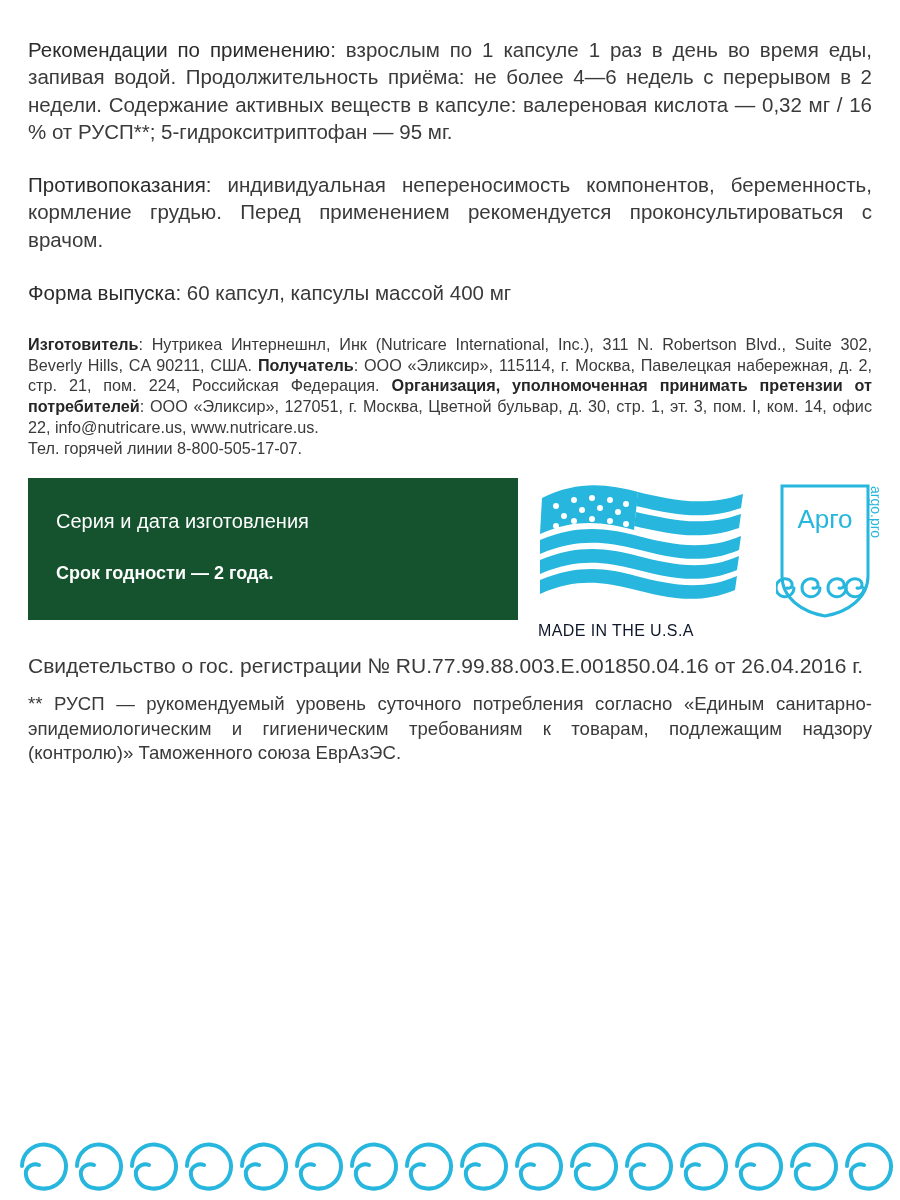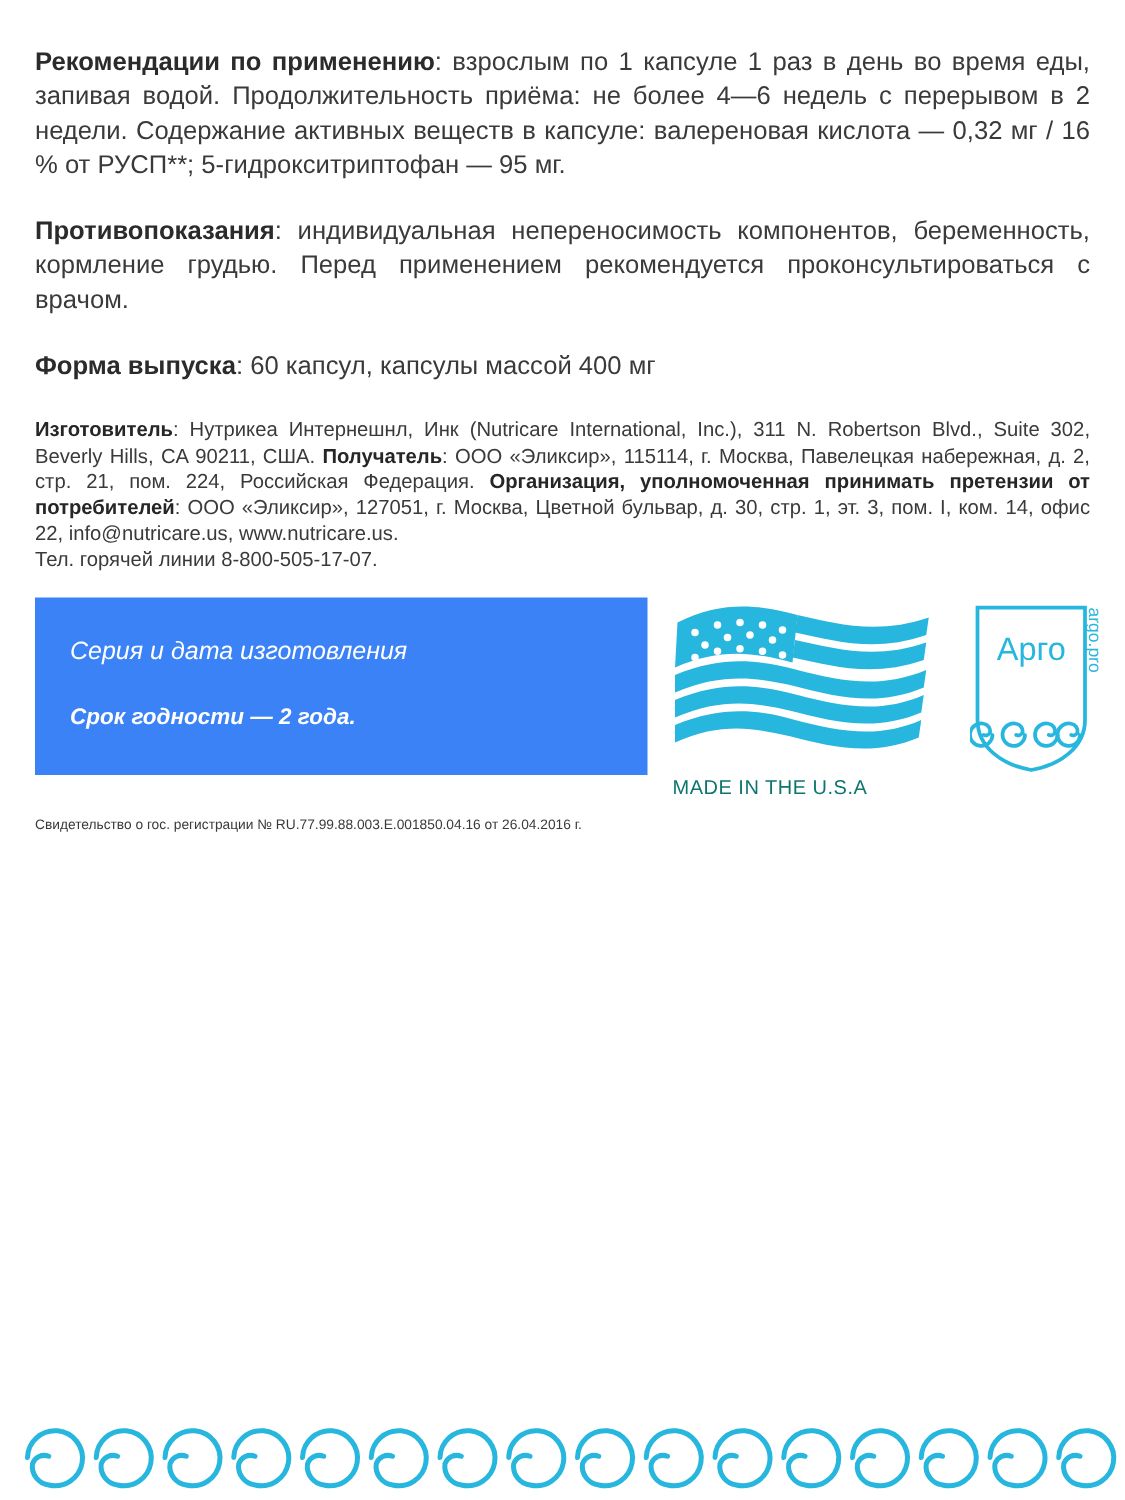--- a/index.html
+++ b/index.html
@@ -30,21 +30,21 @@
 
   
   .block {
     font-size: 20.5px;
     line-height: 1.33;
     text-align: justify;
     color: #3a3a3a;
     margin-bottom: 20px;
   }
   .block .lead {
-    font-weight: bold;
+    font-weight: normal;
     color: #2b2b2b;
   }
   .block.first { margin-bottom: 26px; }
   .block.second { margin-bottom: 26px; }
   .block.third { margin-bottom: 28px; }
   .block.fourth { margin-bottom: 26px; }
 
   
   .fineprint {
     font-size: 16.2px;
@@ -60,25 +60,24 @@
     position: relative;
     margin-top: 20px;
     height: 160px;
   }
   .banner {
     position: absolute;
     left: 0;
     top: 0;
     width: 490px;
     height: 142px;
-    background: #3b82f6;
+    background: #14532d;
     box-sizing: border-box;
     padding: 30px 0 0 28px;
     color: #ffffff;
-    font-style: italic;
   }
   .banner .line {
     font-size: 20px;
     line-height: 1.35;
   }
   .banner .strong {
     font-weight: bold;
     font-size: 18px;
     margin-top: 28px;
   }
@@ -91,21 +90,21 @@
     width: 225px;
     height: 160px;
   }
   .flag-caption {
     position: absolute;
     left: 510px;
     top: 144px;
     width: 250px;
     font-size: 16px;
     letter-spacing: .4px;
-    color: #0f766e;
+    color: #0f172a;
   }
 
   
   .argo {
     position: absolute;
     left: 748px;
     top: 2px;
     width: 98px;
     height: 140px;
   }
@@ -117,21 +116,21 @@
     font-size: 14px;
     color: #27b6dd;
     transform: rotate(90deg);
     transform-origin: left top;
     white-space: nowrap;
   }
 
   
   .cert {
     margin-top: 16px;
-    font-size: 11px;
+    font-size: 21px;
     color: #3a3a3a;
   }
 
   
   .footnotes {
     margin-top: 14px;
     font-size: 18.6px;
     line-height: 1.3;
     text-align: justify;
     color: #3a3a3a;
@@ -225,20 +224,21 @@
             <path d="M88 108 a9 9 0 1 1 -7 -9 a6 6 0 0 1 5 7 a4 4 0 0 1 -5 2"></path>
           </g>
         </svg>
       </div>
       <div class="argo-side">argo.pro</div>
     </div>
 
     <div class="cert">Свидетельство о гос. регистрации №  RU.77.99.88.003.Е.001850.04.16 от 26.04.2016 г.</div>
 
     <div class="footnotes">
+      <p>** РУСП — рукомендуемый уровень суточного потребления согласно «Единым санитарно-эпидемиологическим и гигиеническим требованиям к товарам, подлежащим надзору (контролю)» Таможенного союза ЕврАзЭС.</p>
     </div>
   </div>
 
   <div class="wave-footer">
     <svg width="900" height="70" viewBox="0 0 900 70" xmlns="http://www.w3.org/2000/svg">
       <g fill="none" stroke="#27b6dd" stroke-width="4" stroke-linecap="round">
         <g transform="translate(22,10)">
           <path d="M0 26 a22 22 0 1 1 17 22 a15 15 0 0 1 -13 -17 a10 10 0 0 1 13 -6"></path>
         </g>
         <g transform="translate(77,10)">

